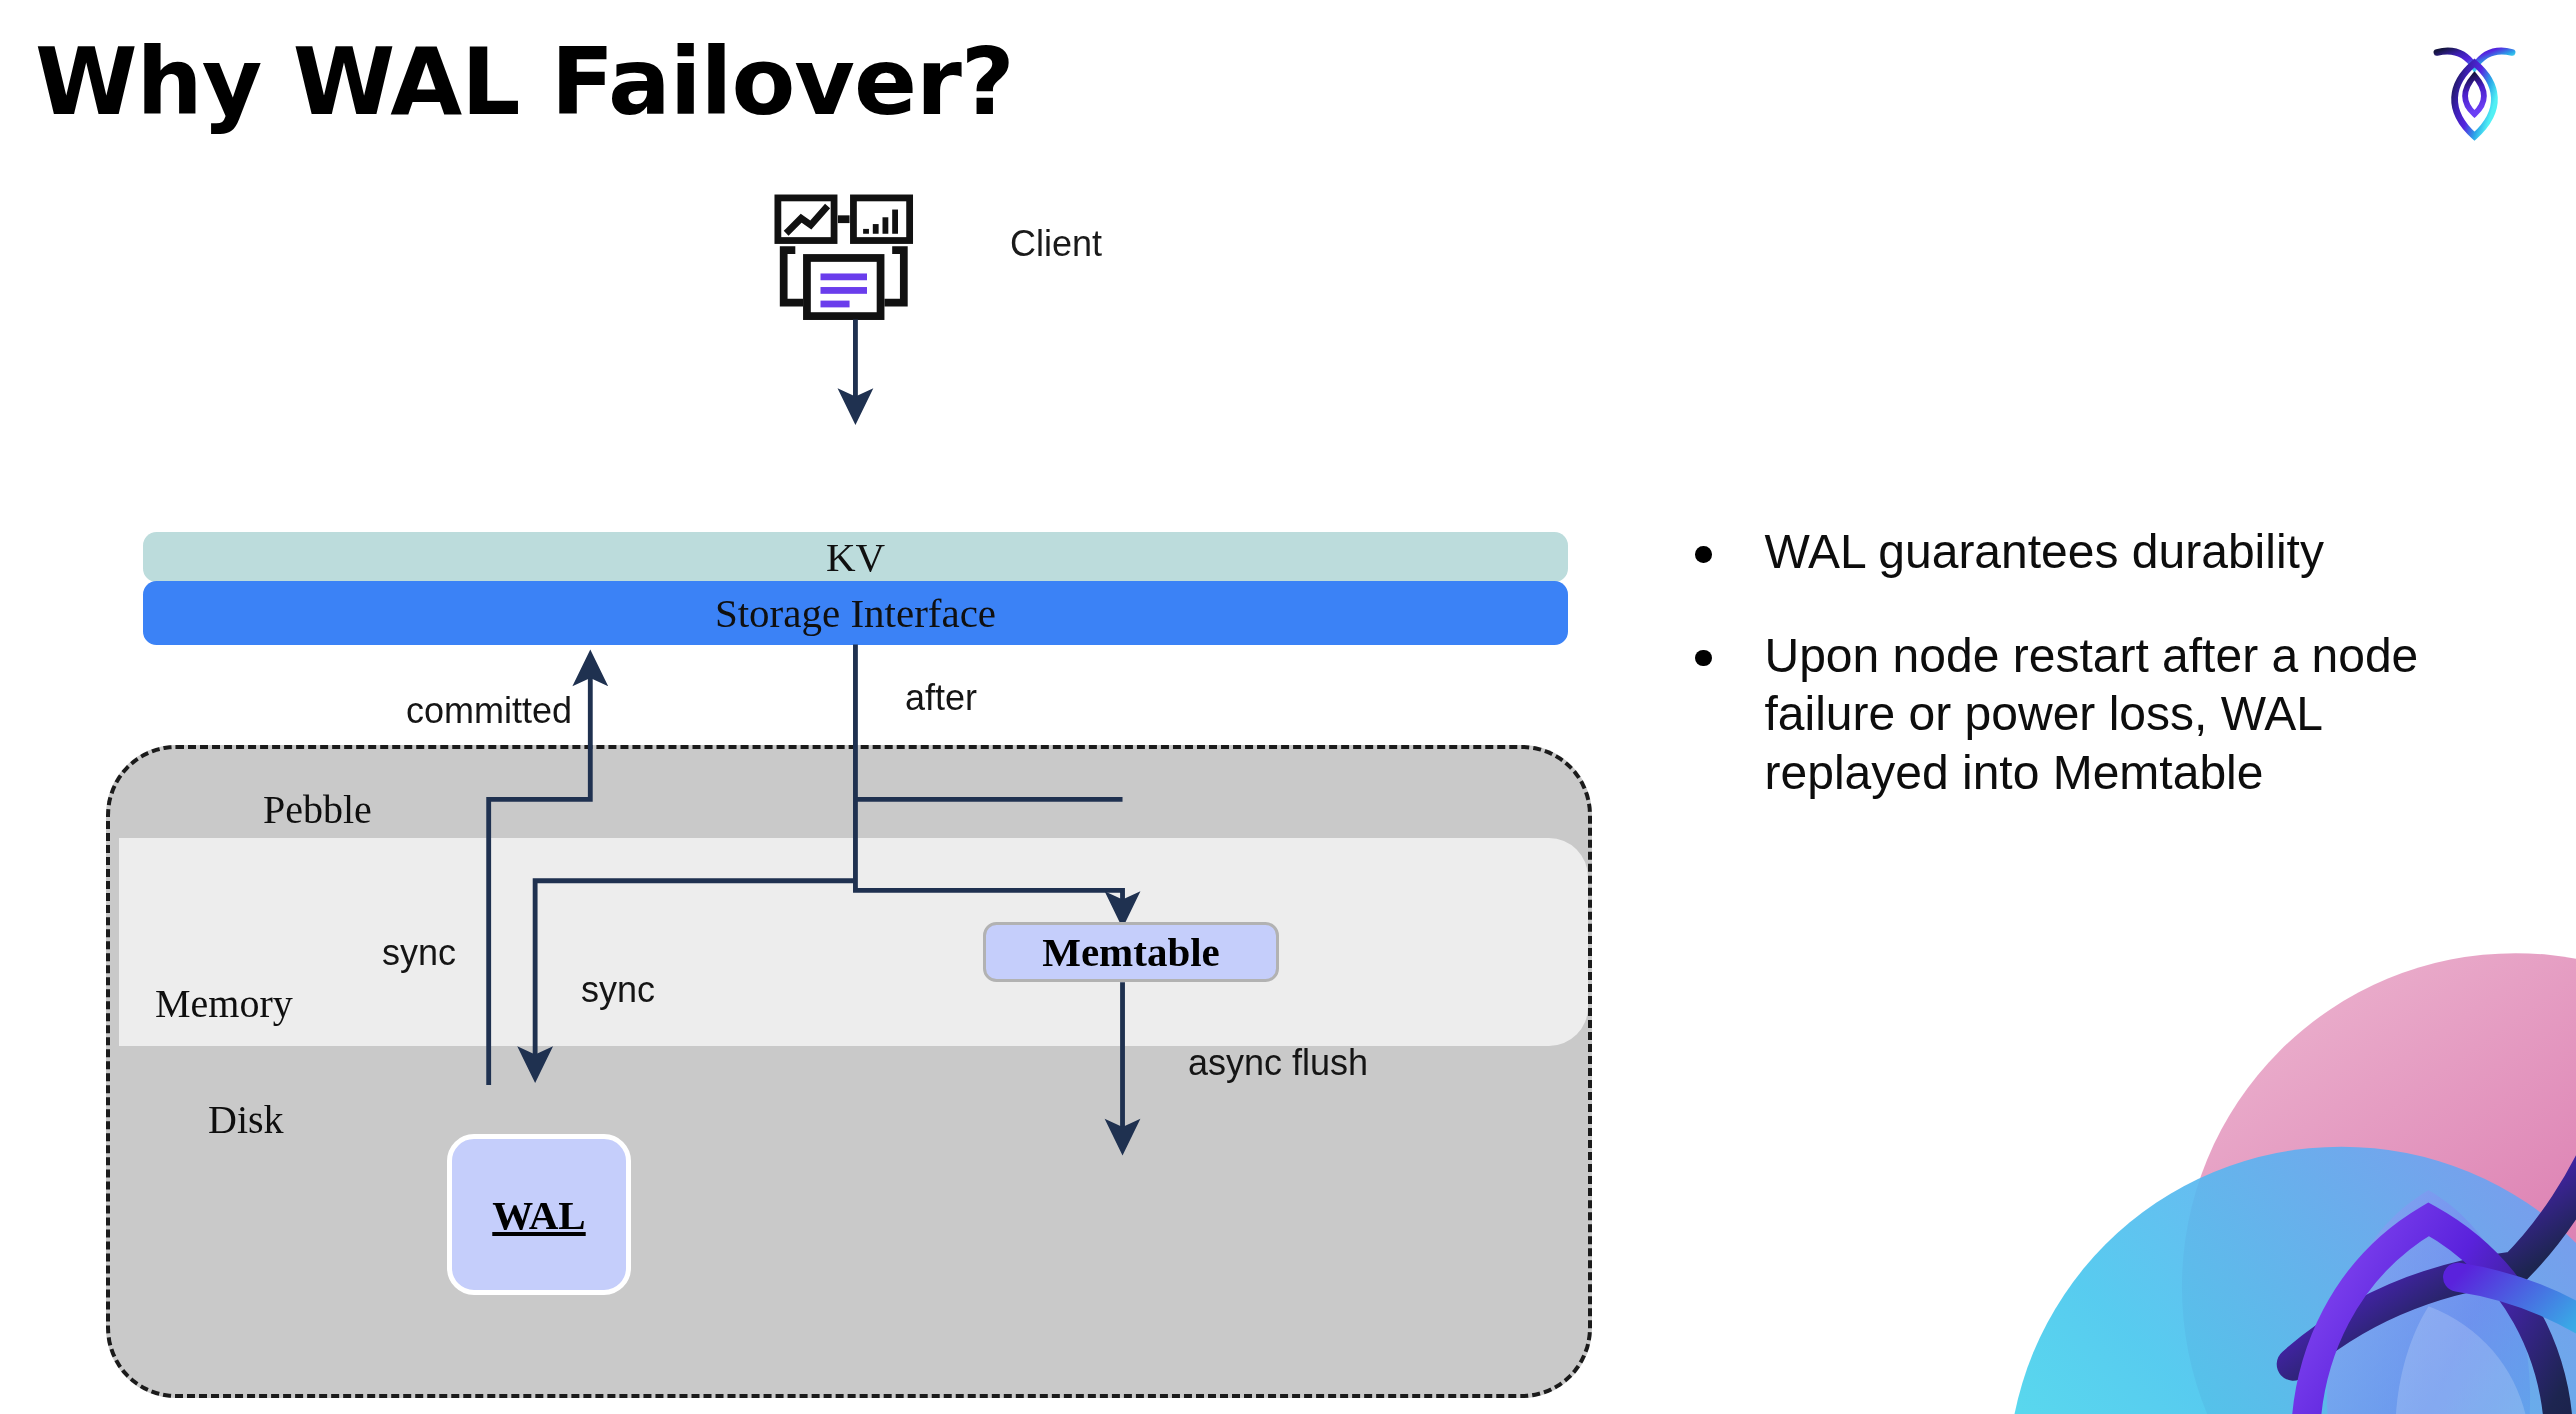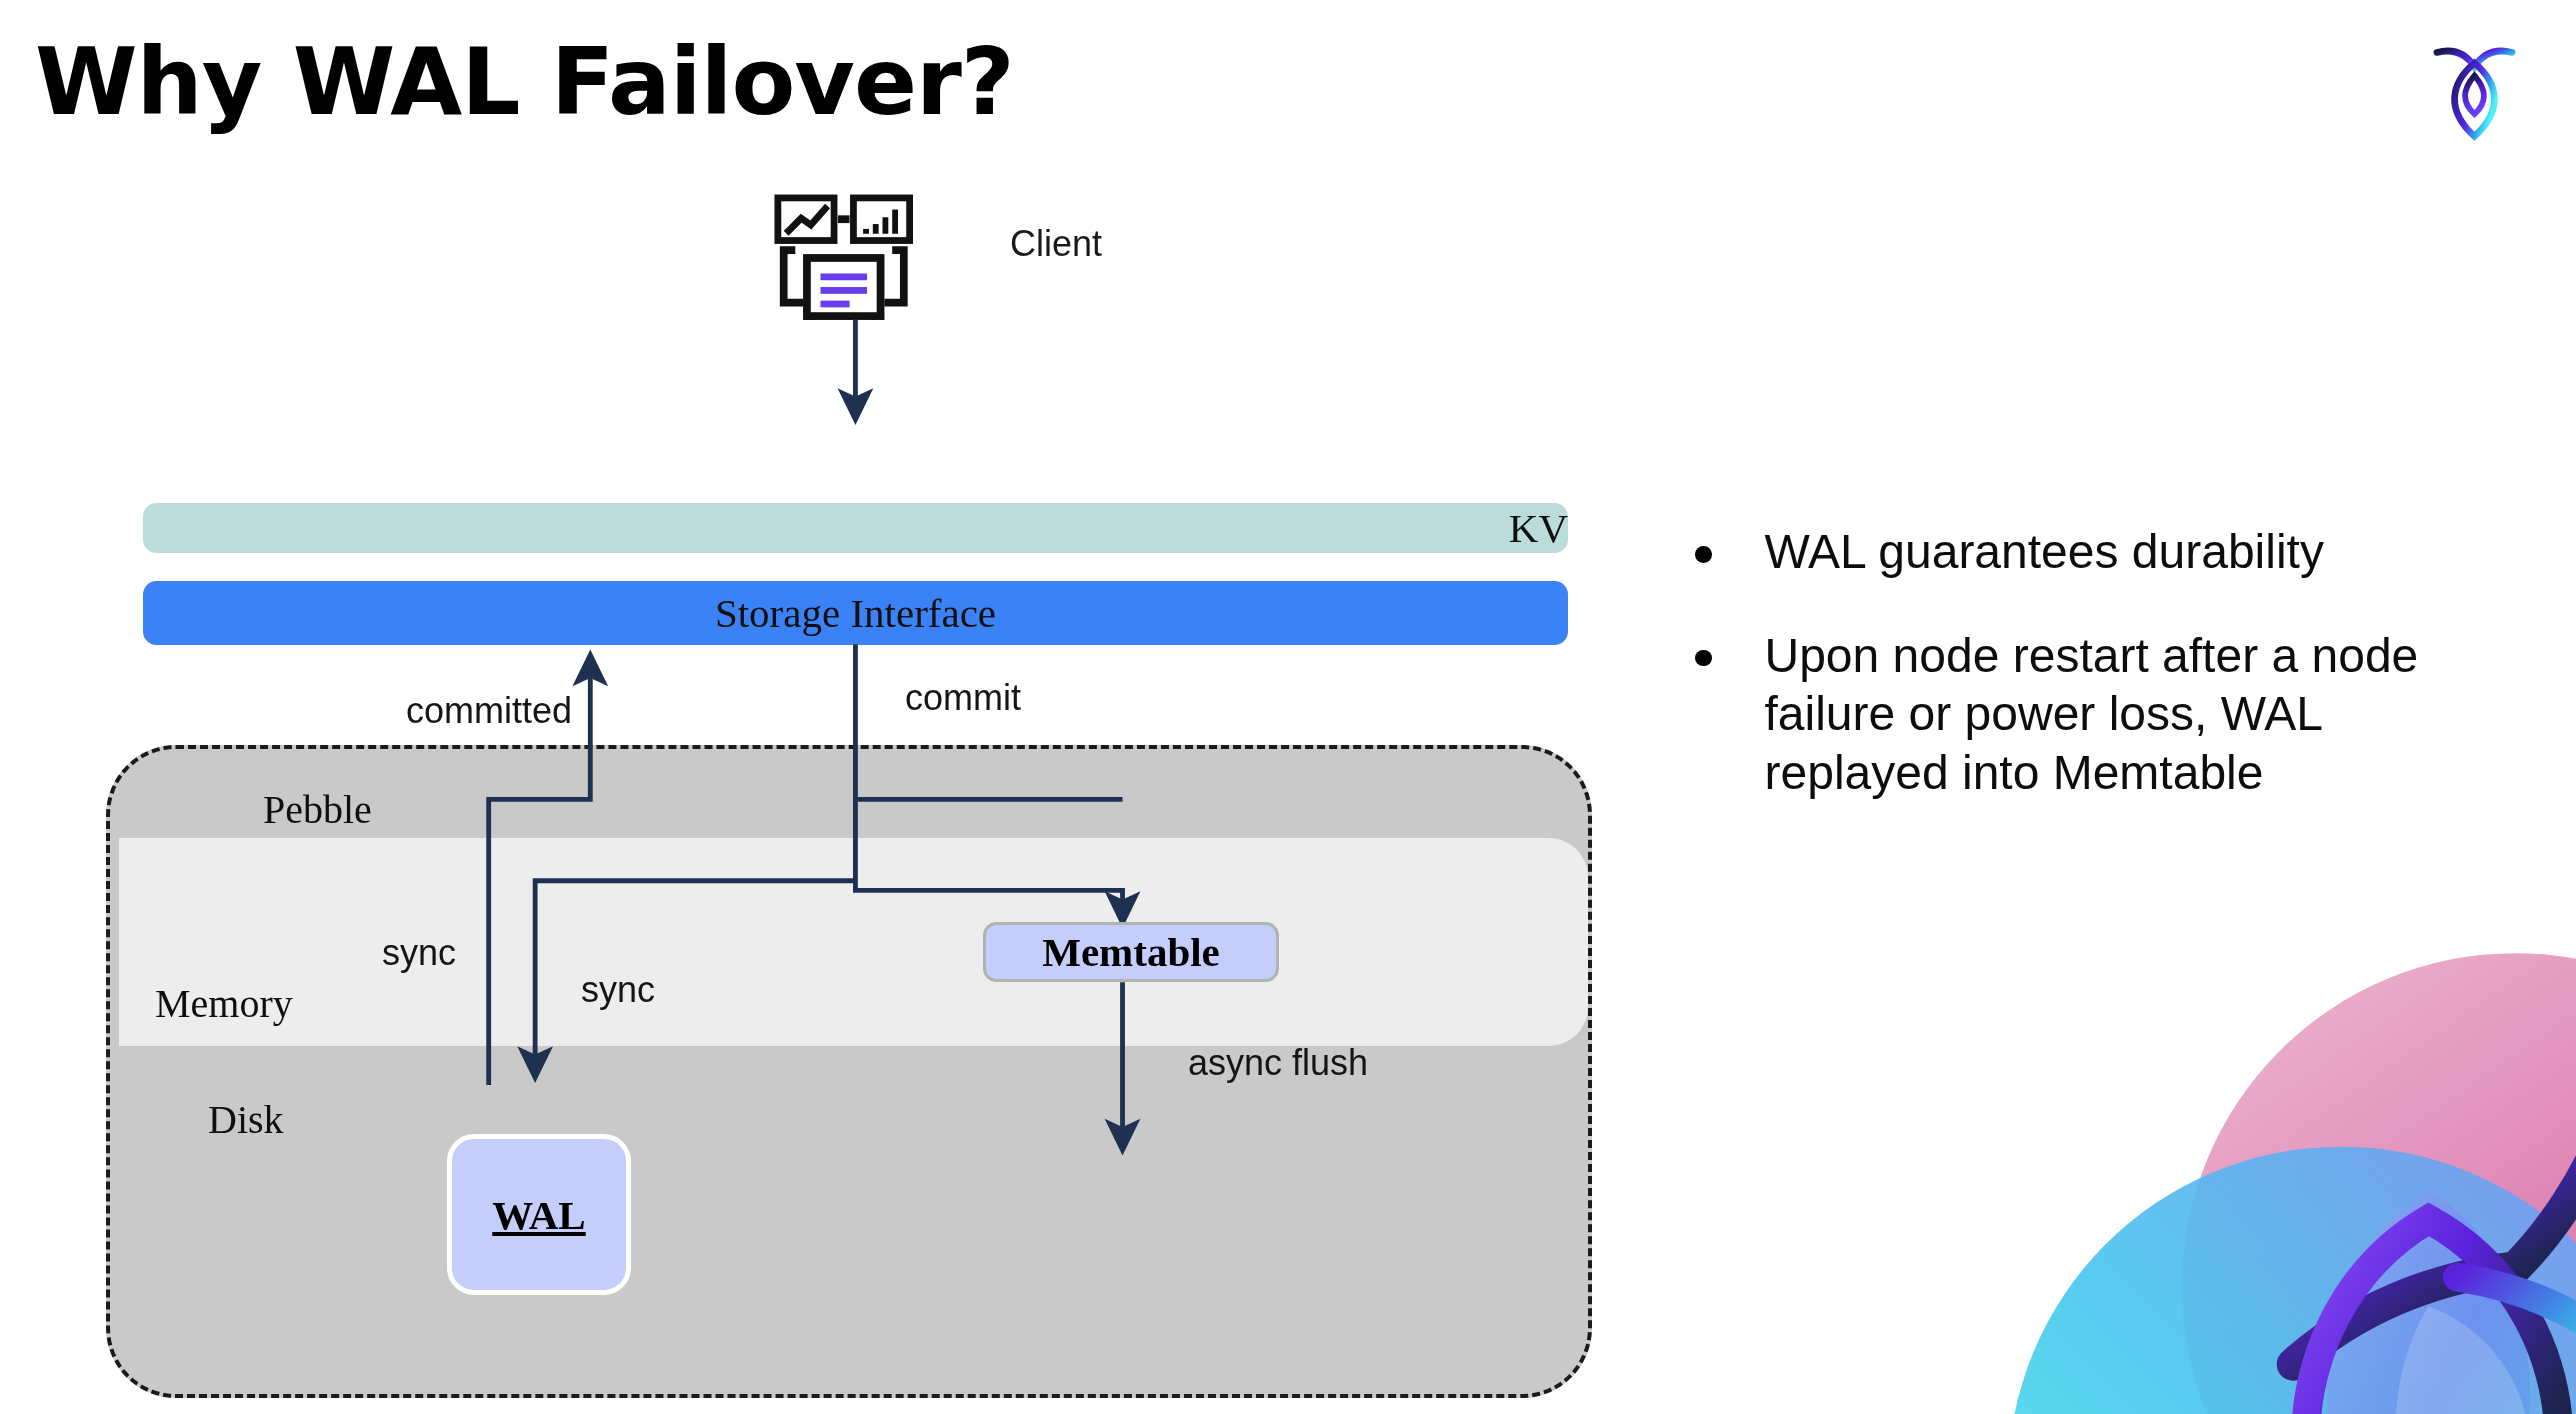--- a/index.html
+++ b/index.html
@@ -77,21 +77,21 @@
     width: 1425px;
     border-radius: 13.5px;
     display: flex;
     align-items: center;
     justify-content: center;
     font-family: "Liberation Serif", serif;
     font-size: 41px;
     color: #101010;
   }
   #layer-sql { top: 414px; height: 50px; background: #f5ddbc; }
-  #layer-kv  { top: 503px; height: 50px; background: #bcdcdc; justify-content: flex-end; }
+  #layer-kv  { top: 532px; height: 50px; background: #bcdcdc; }
   #layer-si  { top: 581px; height: 64px; background: #3b82f6; }
 
   
   #pebble-box {
     position: absolute;
     left: 106px;
     top: 745px;
     width: 1486px;
     height: 653px;
     background: #c9c9c9;
@@ -341,21 +341,21 @@
 
       <path d="M505 1121 L505 826 L610 826 L610 690" marker-end="url(#arrowHead)"></path>
 
       <path d="M884 910 L553 910 L553 1100" marker-end="url(#arrowHead)"></path>
 
       <line x1="1160" y1="1015" x2="1160" y2="1175" marker-end="url(#arrowHead)"></line>
     </g>
   </svg>
 
   <div id="label-committed" class="edge-label">committed</div>
-  <div id="label-commit" class="edge-label">commit</div>
+  <div id="label-commit" class="edge-label">after</div>
   <div id="label-sync-left" class="edge-label">sync</div>
   <div id="label-sync-right" class="edge-label">sync</div>
   <div id="label-asyncflush" class="edge-label">async flush</div>
 
   <div id="box-memtable" class="store-box">
     <span>Memtable</span>
   </div>
   <div id="box-wal" class="store-box">
     <span>WAL</span>
   </div>

